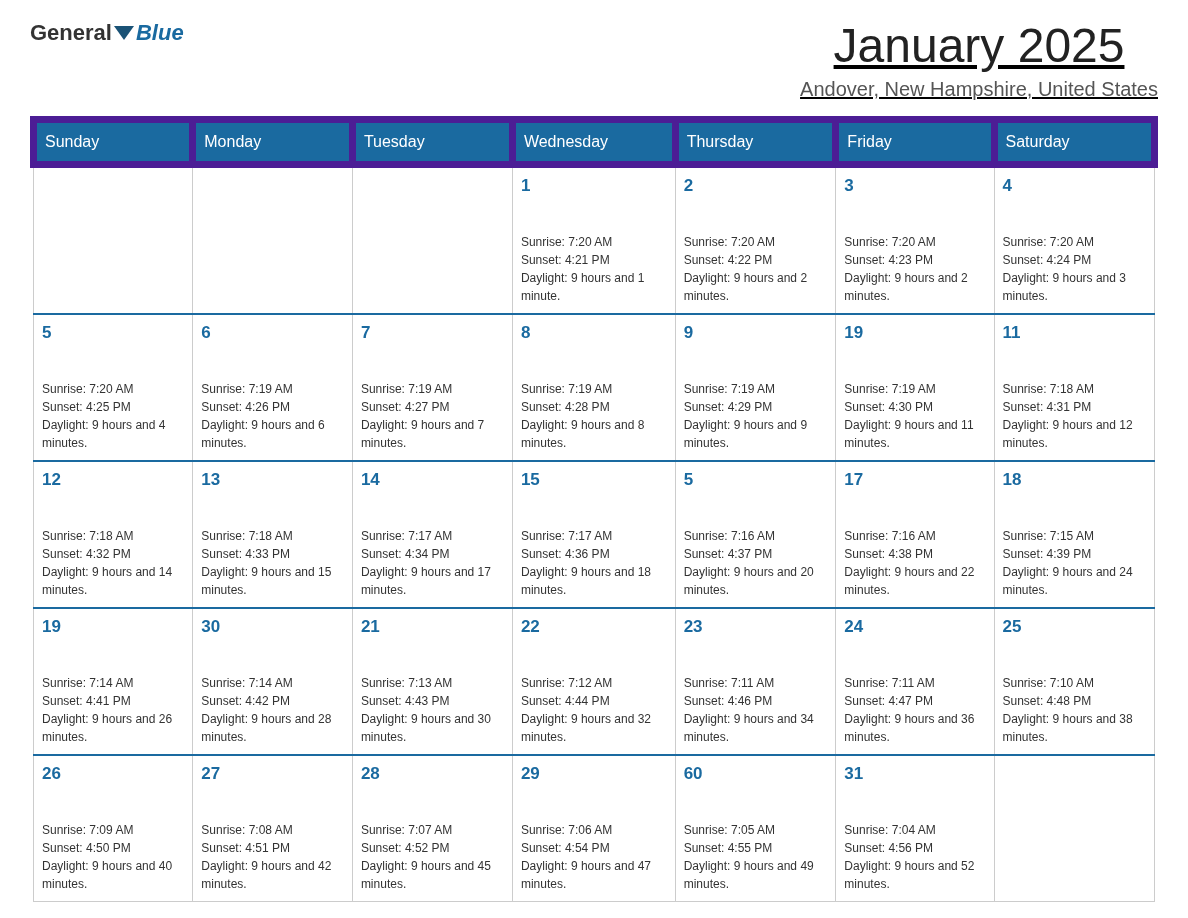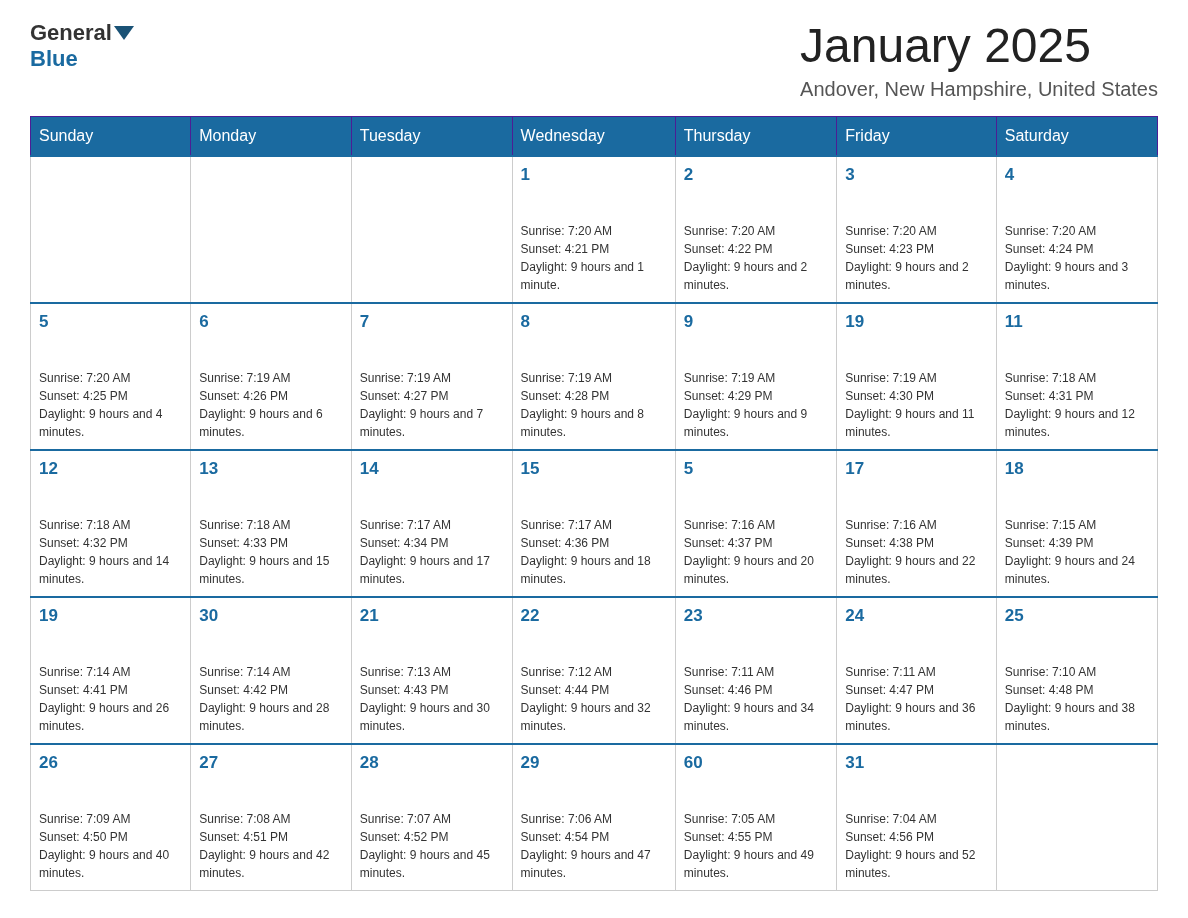--- a/index.html
+++ b/index.html
@@ -11,21 +11,21 @@
       padding: 20px 30px;
     }
     .header {
       display: flex;
       justify-content: space-between;
       align-items: flex-start;
       margin-bottom: 10px;
     }
     .logo {
       display: flex;
-      flex-direction: column;
+      flex-direction: row;
       align-items: flex-start;
     }
     .logo-text {
       display: flex;
       align-items: center;
       font-size: 22px;
       font-weight: bold;
       color: #333;
     }
     .logo-general { color: #333; }
@@ -35,23 +35,25 @@
       border-left: 10px solid transparent;
       border-right: 10px solid transparent;
       border-top: 14px solid #1a5276;
       margin: 0 2px;
       display: inline-block;
     }
     .logo-blue {
       color: #1a6aa0;
       font-size: 22px;
       font-weight: bold;
+      font-style: italic;
     }
     .title-section {
-      text-align: left;
+      text-align: center;
+      text-decoration: underline;
     }
     .month-title {
       font-size: 48px;
       font-weight: normal;
       color: #222;
       line-height: 1.1;
     }
     .location {
       font-size: 20px;
       color: #555;
@@ -62,21 +64,21 @@
       border-collapse: collapse;
       margin-top: 15px;
     }
     .calendar th {
       background-color: #1a6aa0;
       color: #fff;
       padding: 10px 8px;
       text-align: left;
       font-size: 16px;
       font-weight: normal;
-      border: 1px solid #4c1d95;
+      border: 7px solid #4c1d95;
     }
     .calendar td {
       border: 1px solid #ccc;
       vertical-align: top;
       padding: 8px;
       width: 170px;
       min-height: 110px;
     }
     .day-number {
       font-size: 17px;

